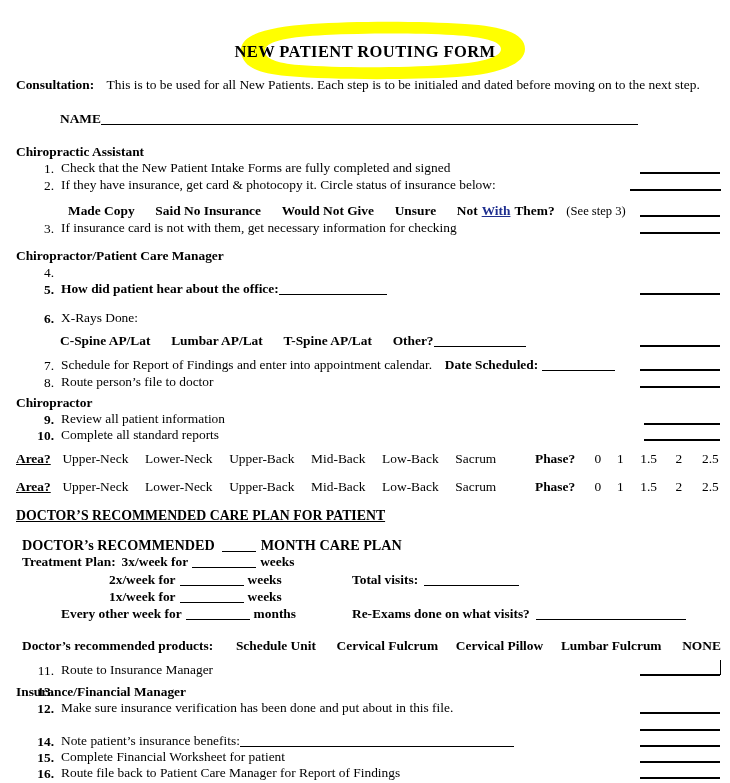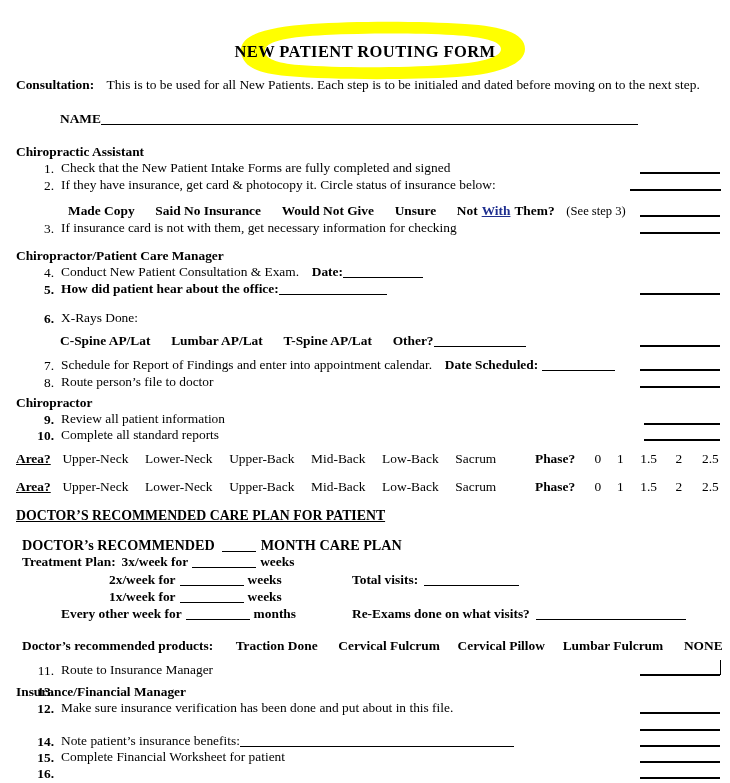--- a/index.html
+++ b/index.html
@@ -173,25 +173,20 @@
   </div>
   <div class="sigline" style="left:640px; top:215px; width:80px;"></div>
 
   <div class="num" style="left:36px; top:221px; width:18px;">3.</div>
   <div class="row" style="left:61px; top:221px;">If insurance card is not with them, get necessary information for checking</div>
   <div class="sigline" style="left:640px; top:232px; width:80px;"></div>
 
   <div class="row b" style="left:16px; top:249px;">Chiropractor/Patient Care Manager</div>
 
   <div class="num" style="left:36px; top:265px; width:18px;">4.</div>
-  <div class="row" style="left:61px; top:265px;">
-    <span>Conduct New Patient Consultation &amp; Exam.</span>
-    <span style="display:inline-block;width:6px"></span>
-    <span class="b">Date:</span><span class="blank" style="width:80px"></span>
-  </div>
 
   <div class="num b" style="left:36px; top:282px; width:18px;">5.</div>
   <div class="row" style="left:61px; top:282px;">
     <span class="b">How did patient hear about the office:</span><span class="blank" style="width:108px"></span>
   </div>
   <div class="sigline" style="left:640px; top:293px; width:80px;"></div>
 
   <div class="num b" style="left:36px; top:311px; width:18px;">6.</div>
   <div class="row" style="left:61px; top:311px;">X-Rays Done:</div>
 
@@ -302,21 +297,21 @@
   <div class="planLine" style="left:61px; top:606px;">
     <span>Every other week for</span><span style="display:inline-block;width:4px"></span><span class="blank" style="width:64px"></span><span style="display:inline-block;width:4px"></span><span>months</span>
   </div>
   <div class="planLine" style="left:352px; top:606px;">
     <span>Re-Exams done on what visits?</span><span style="display:inline-block;width:6px"></span><span class="blank" style="width:150px"></span>
   </div>
 
   <div class="row b" style="left:22px; top:639px;">
     <span>Doctor’s recommended products:</span>
     <span style="display:inline-block;width:16px"></span>
-    <span>Traction Done</span>
+    <span>Schedule Unit</span>
     <span style="display:inline-block;width:14px"></span>
     <span>Cervical Fulcrum</span>
     <span style="display:inline-block;width:11px"></span>
     <span>Cervical Pillow</span>
     <span style="display:inline-block;width:11px"></span>
     <span>Lumbar Fulcrum</span>
     <span style="display:inline-block;width:14px"></span>
     <span>NONE</span>
   </div>
 
@@ -337,15 +332,16 @@
   <div class="row" style="left:61px; top:734px;">
     <span>Note patient’s insurance benefits:</span><span class="blank" style="width:274px"></span>
   </div>
   <div class="sigline" style="left:640px; top:745px; width:80px;"></div>
 
   <div class="num b" style="left:31px; top:750px; width:23px;">15.</div>
   <div class="row" style="left:61px; top:750px;">Complete Financial Worksheet for patient</div>
   <div class="sigline" style="left:640px; top:761px; width:80px;"></div>
 
   <div class="num b" style="left:31px; top:766px; width:23px;">16.</div>
+  <div class="row" style="left:61px; top:766px;">Route file back to Patient Care Manager for Report of Findings</div>
   <div class="sigline" style="left:640px; top:777px; width:80px;"></div>
 
 </div>
 
 </body></html>

